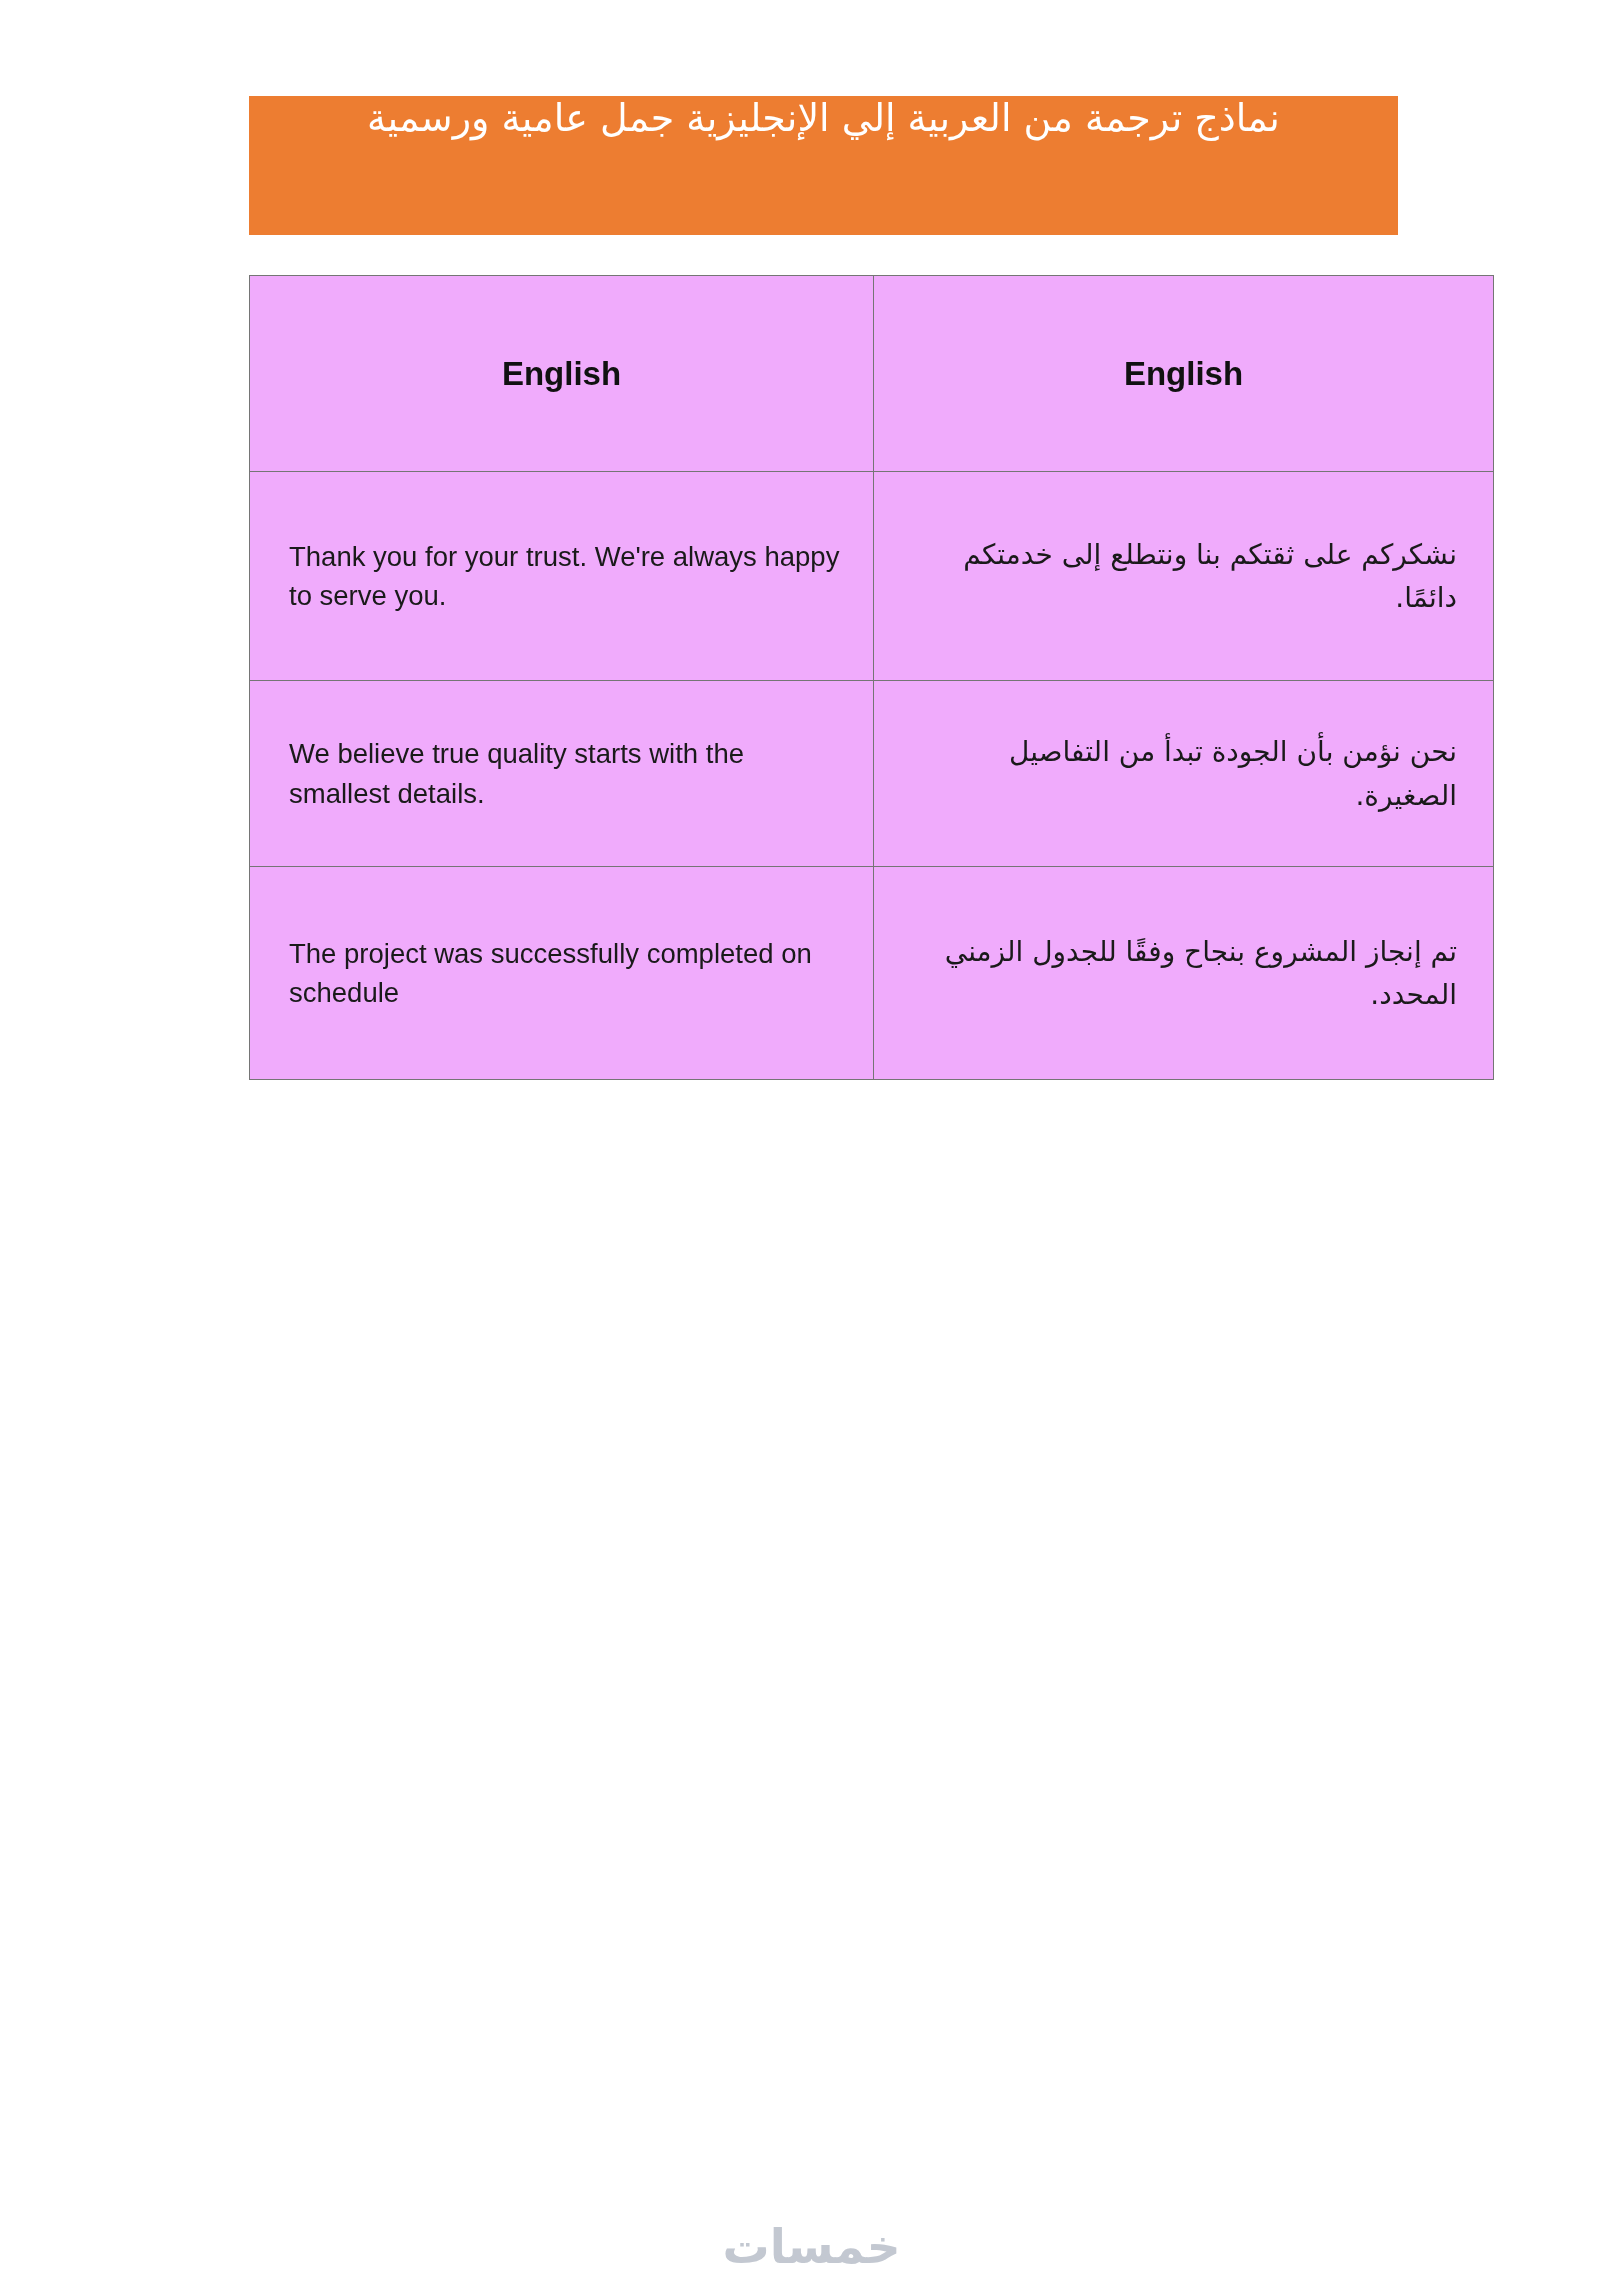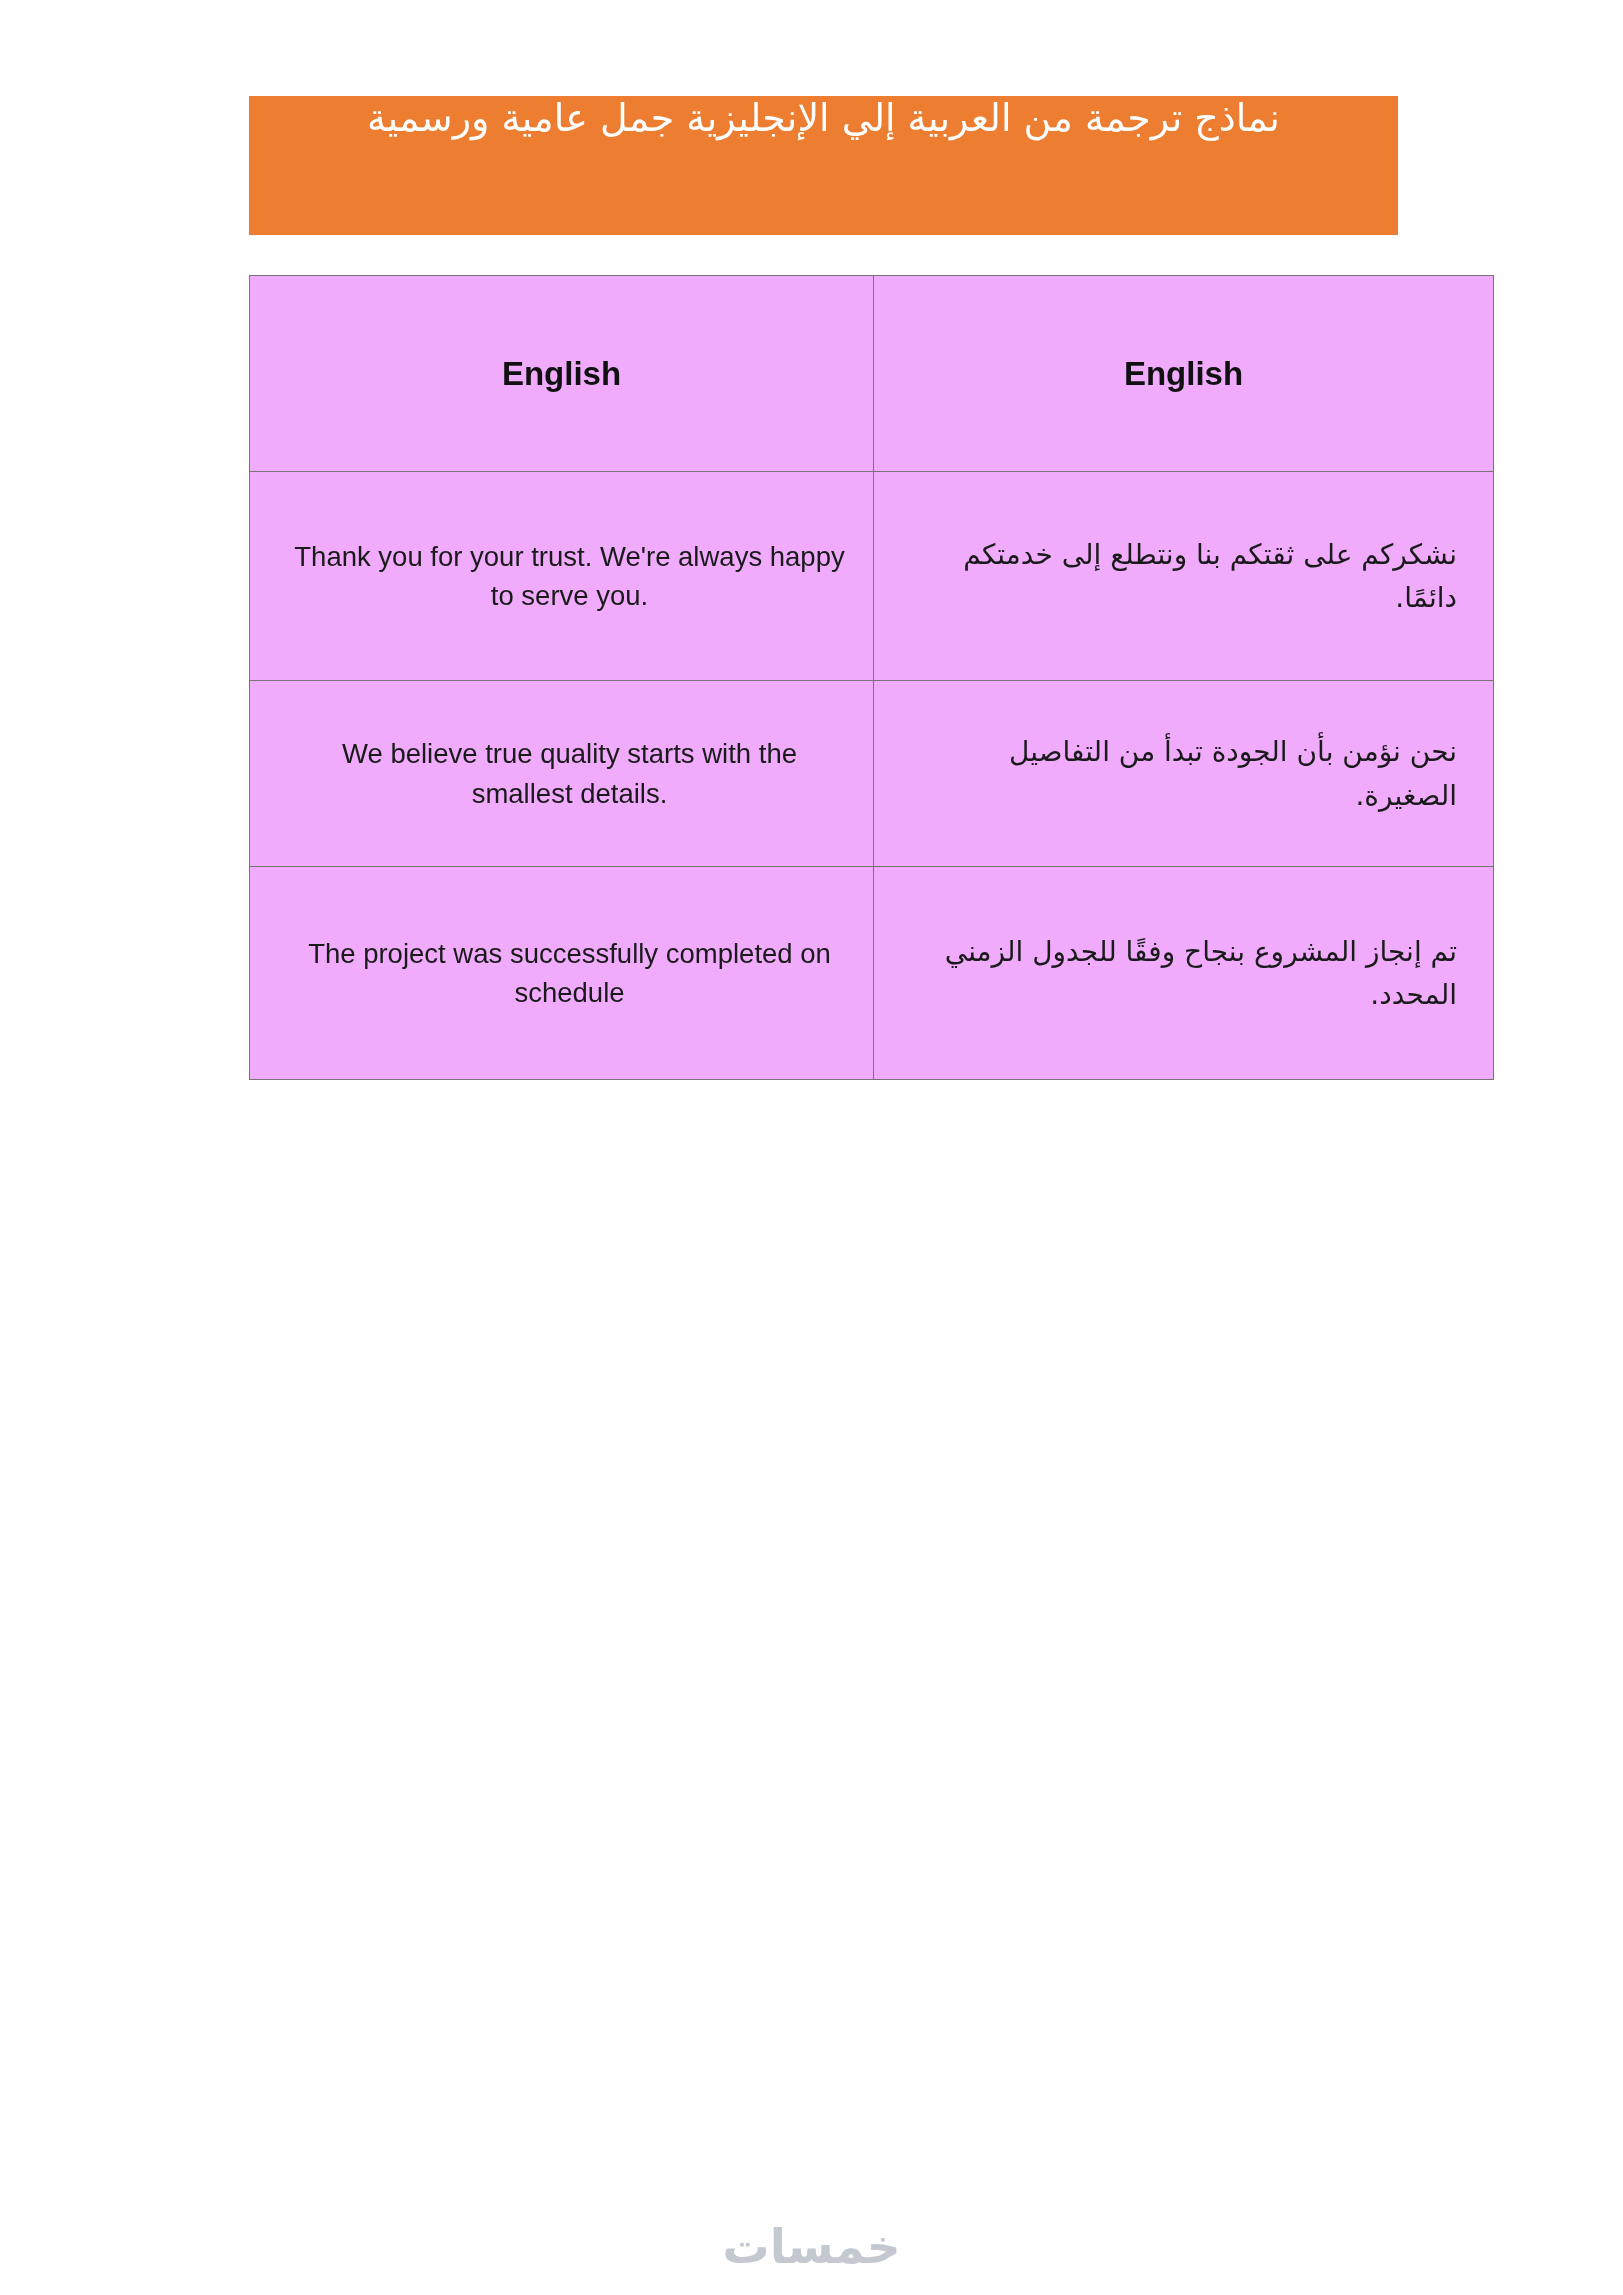--- a/index.html
+++ b/index.html
@@ -53,21 +53,21 @@
   .r5 { height: 191px; }
 
   .hcell {
     text-align: center;
     font-weight: bold;
     font-size: 33px;
     color: #111111;
   }
 
   td.en {
-    text-align: center;
+    text-align: left;
     padding: 15.7px 23px 15.7px 39px;
     font-size: 27.5px;
     line-height: 1.42;
   }
   td.ar {
     direction: rtl;
     text-align: right;
     padding: 15.7px 36px;
     font-family: "DejaVu Sans", sans-serif;
     font-size: 28px;

